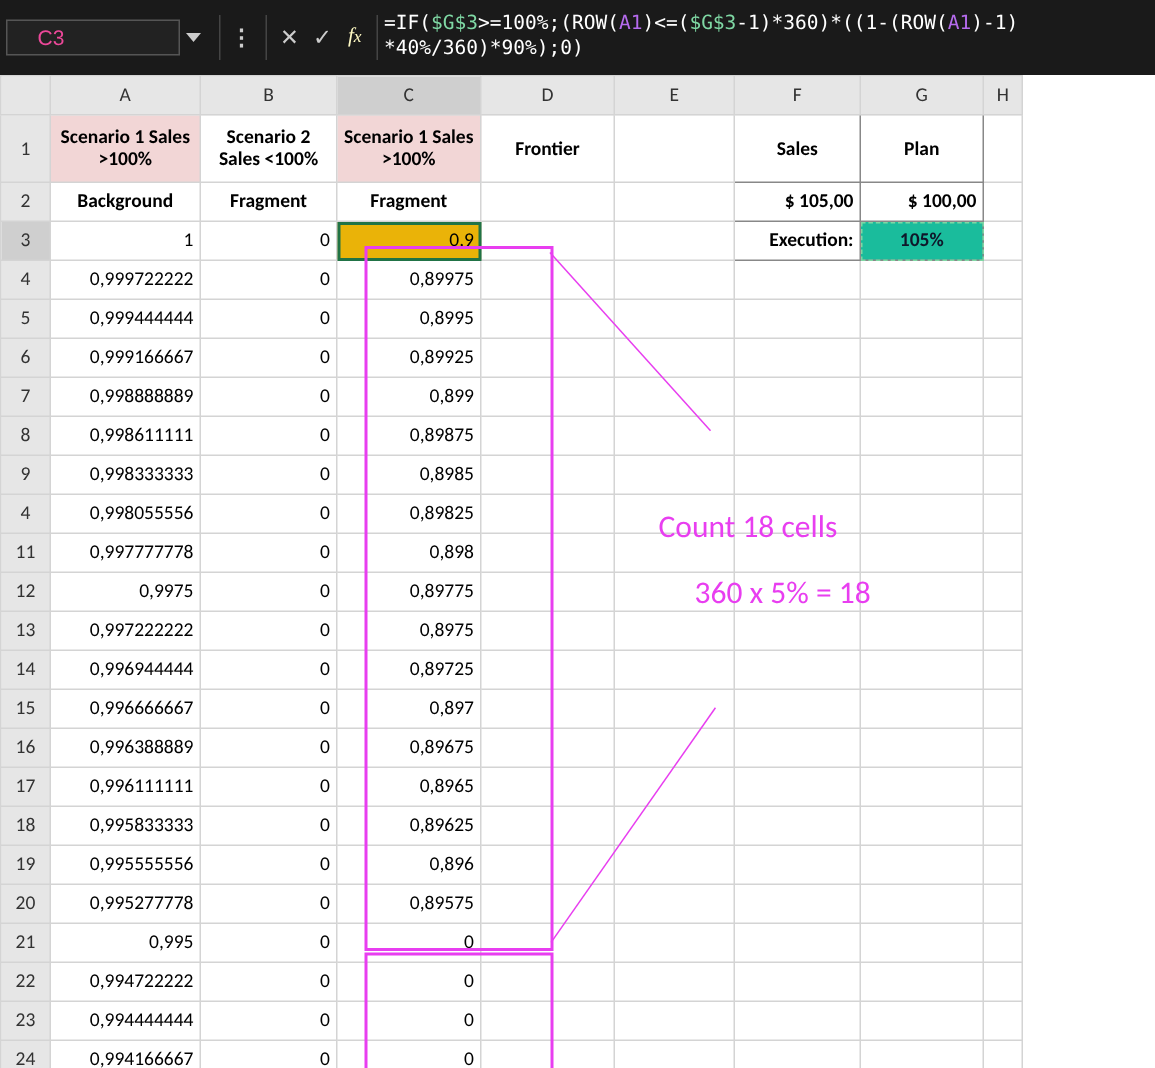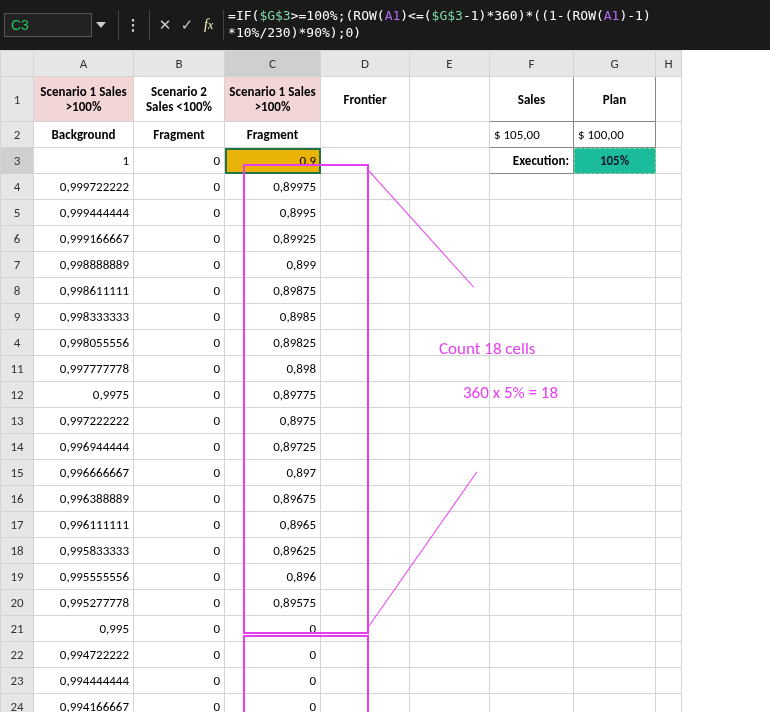--- a/index.html
+++ b/index.html
@@ -1,62 +1,62 @@
 <!DOCTYPE html>
 <html><head>
 <meta charset="utf-8">
 <style>
   html,body{margin:0;padding:0;font-family:Calibri,Arial,sans-serif;font-size:14px;background:#fff;color:#000;}
   .bar{background:#1a1a1a;color:#fff;display:flex;align-items:center;padding:0 4px;height:50px;}
-  .namebox{background:#222;color:#22c55e;border:1px solid #555;padding:3px 6px;width:74px;font-size:14px;}
+  .namebox{background:#222;color:#ec4899;border:1px solid #555;padding:3px 20px;width:74px;font-size:14px;}
   .bar .drop{width:0;height:0;border-left:5px solid transparent;border-right:5px solid transparent;border-top:6px solid #ccc;margin:0 8px 0 4px;}
   .bar .vsep{width:1px;height:30px;background:#444;margin:0 4px;}
   .bar .icon{width:22px;text-align:center;color:#ccc;font-size:15px;cursor:pointer;}
   .bar .icon.dots{font-weight:bold;letter-spacing:2px;}
   .fx{font-style:italic;font-family:"Times New Roman",serif;color:#fef9c3;margin:0 6px;}
   .formula{font-family:Consolas,monospace;font-size:13px;color:#fff;line-height:1.3;flex:1;}
   .formula .refA{color:#b56bed;}
   .formula .refG{color:#7fd8a4;}
   .grid{position:relative;overflow:hidden;width:770px;height:662px;background:#fff;}
   table{border-collapse:collapse;table-layout:fixed;}
   th,td{border:1px solid #d4d4d4;padding:0 4px;height:25px;font-size:13px;white-space:nowrap;}
   th{background:#e6e6e6;color:#333;font-weight:normal;text-align:center;}
   th.rowh{width:24px;}
   th.sel{background:#cfcfcf;}
   td{background:#fff;text-align:right;}
   td.tc{text-align:center;}
-  td.tl{text-align:left;}
+  td.tl{text-align:right;font-weight:bold;}
   td.tb{font-weight:bold;}
   tr.hrow th, tr.hrow td{height:44px;}
   .pinkbg{background:#f2d6d6;}
   .selcell{outline:2px solid #217346;outline-offset:-2px;background:#eab308;}
   .brA{border-right:1.5px dashed #b56bed !important;border-bottom:1.5px dashed #b56bed !important;border-left:1.5px dashed #b56bed !important;border-top:1.5px dashed #b56bed !important;}
   .brG{outline:1.5px dashed #7fd8a4;outline-offset:-1px;}
   .green{background:#1abc9c;color:#0f172a;font-weight:bold;text-align:center;}
   .annobox{position:absolute;border:2px solid #e83ef0;pointer-events:none;}
   .annoline{position:absolute;background:#e83ef0;height:1px;transform-origin:0 0;pointer-events:none;}
-  .annotext{position:absolute;color:#e83ef0;font-size:17px;pointer-events:none;}
+  .annotext{position:absolute;color:#e83ef0;font-size:21px;pointer-events:none;}
   .colA{width:100px;} .colB{width:91px;} .colC{width:96px;} .colD{width:89px;} .colE{width:80px;}
   .colF{width:84px;} .colG{width:82px;} .colH{width:26px;}
 </style>
 </head>
 <body>
 
 <div class="bar">
   <input class="namebox" value="C3" style="">
   <span class="drop"></span>
   <span class="vsep"></span>
   <span class="icon dots">⋮</span>
   <span class="vsep"></span>
   <span class="icon">✕</span>
   <span class="icon">✓</span>
   <span class="fx">f<small>x</small></span>
   <span class="vsep"></span>
   <div class="formula">
-    <span><span>=IF(</span><span class="refG">$G$3</span><span>&gt;=100%;(ROW(</span><span class="refA">A1</span><span>)&lt;=(</span><span class="refG">$G$3</span><span>-1)*360)*((1-(ROW(</span><span class="refA">A1</span><span>)-1)</span><br><span>*10%/230)*90%);0)</span></span>
+    <span><span>=IF(</span><span class="refG">$G$3</span><span>&gt;=100%;(ROW(</span><span class="refA">A1</span><span>)&lt;=(</span><span class="refG">$G$3</span><span>-1)*360)*((1-(ROW(</span><span class="refA">A1</span><span>)-1)</span><br><span>*40%/360)*90%);0)</span></span>
   </div>
 </div>
 
 <div class="grid">
 <table>
   <colgroup>
     <col style="width:26px">
         <col class="colA">
         <col class="colB">
         <col class="colC">

